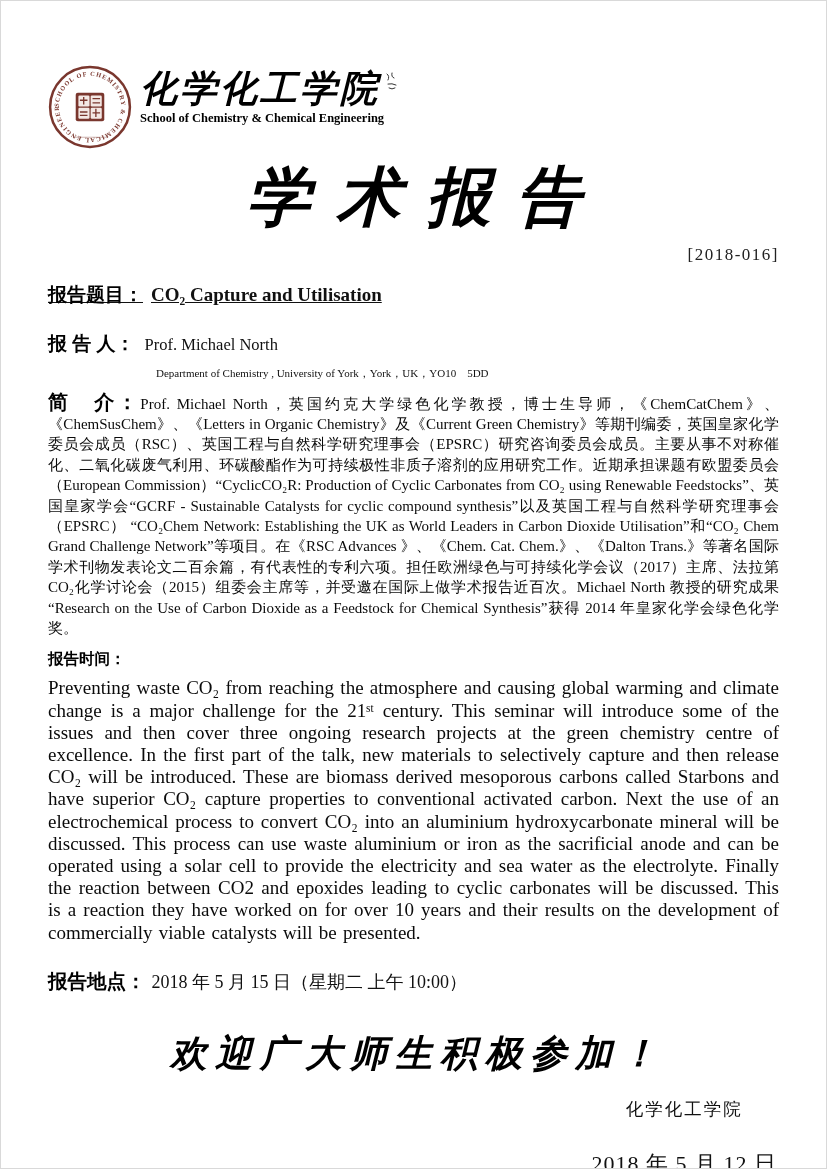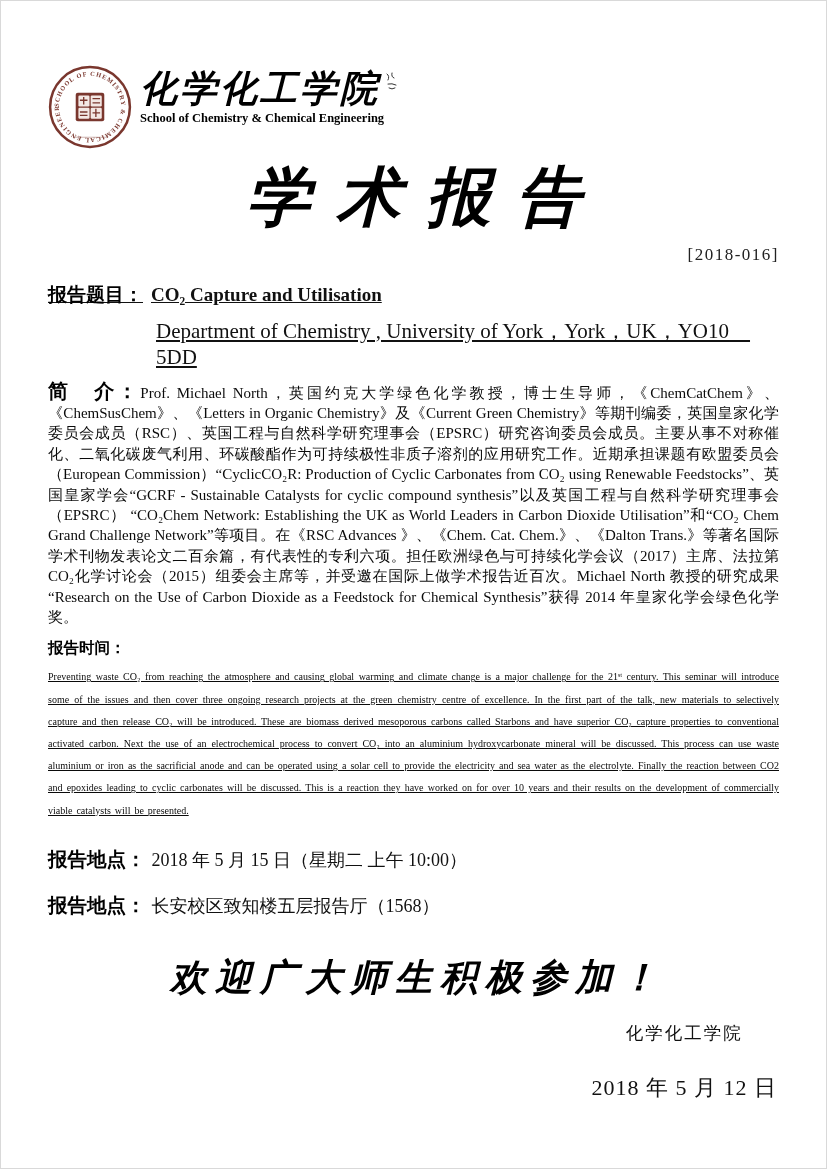--- a/index.html
+++ b/index.html
@@ -36,34 +36,33 @@
   }
   
   .label {
     font-family:"Liberation Sans","DejaVu Sans",sans-serif;
     font-weight:bold; color:#000; white-space:pre;
   }
   .row-topic { margin-top:17px; font-size:19px;text-decoration:underline; }
   .row-topic .value { font-weight:bold; font-size:19px; margin-left:8px; }
   .row-speaker { margin-top:23px; font-size:19px; }
   .row-speaker .value { font-size:16.5px; margin-left:10px; }
-  .row-affiliation { margin-top:9px; padding-left:108px; font-size:21px; white-space:pre-wrap;text-decoration:underline; }
+  .row-affiliation { margin-top:9px; padding-left:108px; font-size:11px; white-space:pre-wrap; }
   
   .bio {
     margin-top:11px; text-align:justify;
     font-size:15px; line-height:20.4px; color:#0a0a0a;
   }
   .bio .bio-label { font-size:20px; white-space:pre; }
   
   .abstract-heading { margin-top:11px; font-size:15.5px; }
   .abstract {
     margin-top:7px; text-align:justify;
-    font-size:10px; line-height:22.2px; color:#0a0a0a;
+    font-size:19px; line-height:22.2px; color:#0a0a0a;
     word-spacing:1.5px;
-    text-decoration:underline;
   }
   
   .row-time { margin-top:24px; font-size:19.5px; }
   .row-venue { margin-top:19px; font-size:19.5px; }
   .row-time .value, .row-venue .value { font-size:18px; margin-left:6px; }
   
   .welcome {
     margin-top:34px; text-align:center; padding-left:8px;
     font-family:"DejaVu Serif",serif; font-weight:900; font-style:italic;
     font-size:37px; letter-spacing:8px; color:#000;
@@ -109,40 +108,40 @@
   </div>
 
   <div class="main-title">学术报告</div>
 
   <div class="report-code">[2018-016]</div>
 
   <div class="row-topic">
     <span class="label">报告题目：</span><span class="value">CO₂ Capture and Utilisation</span>
   </div>
 
+  <div class="row-speaker">
+    <span class="label">报 告 人：</span><span class="value">Prof. Michael North</span>
+  </div>
 
   <div class="row-affiliation">Department of Chemistry , University of York，York，UK，YO10　5DD</div>
 
   <p class="bio">
     <span class="label bio-label">简　介：</span><span>Prof. Michael North，英国约克大学绿色化学教授，博士生导师，《ChemCatChem》、《ChemSusChem》、《Letters in Organic Chemistry》及《Current Green Chemistry》等期刊编委，英国皇家化学委员会成员（RSC）、英国工程与自然科学研究理事会（EPSRC）研究咨询委员会成员。主要从事不对称催化、二氧化碳废气利用、环碳酸酯作为可持续极性非质子溶剂的应用研究工作。近期承担课题有欧盟委员会（European Commission）“CyclicCO₂R: Production of Cyclic Carbonates from CO₂ using Renewable Feedstocks”、英国皇家学会“GCRF - Sustainable Catalysts for cyclic compound synthesis”以及英国工程与自然科学研究理事会（EPSRC） “CO₂Chem Network: Establishing the UK as World Leaders in Carbon Dioxide Utilisation”和“CO₂ Chem Grand Challenge Network”等项目。在《RSC Advances 》、《Chem. Cat. Chem.》、《Dalton Trans.》等著名国际学术刊物发表论文二百余篇，有代表性的专利六项。担任欧洲绿色与可持续化学会议（2017）主席、法拉第 CO₂化学讨论会（2015）组委会主席等，并受邀在国际上做学术报告近百次。Michael North 教授的研究成果 “Research on the Use of Carbon Dioxide as a Feedstock for Chemical Synthesis”获得 2014 年皇家化学会绿色化学奖。</span>
   </p>
 
   <div class="abstract-heading">
     <span class="label">报告时间：</span>
   </div>
 
   <p class="abstract">Preventing waste CO₂ from reaching the atmosphere and causing global warming and climate change is a major challenge for the 21ˢᵗ century. This seminar will introduce some of the issues and then cover three ongoing research projects at the green chemistry centre of excellence. In the first part of the talk, new materials to selectively capture and then release CO₂ will be introduced. These are biomass derived mesoporous carbons called Starbons and have superior CO₂ capture properties to conventional activated carbon. Next the use of an electrochemical process to convert CO₂ into an aluminium hydroxycarbonate mineral will be discussed. This process can use waste aluminium or iron as the sacrificial anode and can be operated using a solar cell to provide the electricity and sea water as the electrolyte. Finally the reaction between CO2 and epoxides leading to cyclic carbonates will be discussed. This is a reaction they have worked on for over 10 years and their results on the development of commercially viable catalysts will be presented.</p>
 
   <div class="row-time">
     <span class="label">报告地点：</span><span class="value">2018 年 5 月 15 日（星期二 上午 10:00）</span>
   </div>
 
-  <div class="row-venue">
-    <span class="label">报告地点：</span><span class="value">长安校区致知楼五层报告厅（1568）</span>
-  </div>
 
   <div class="welcome">欢迎广大师生积极参加！</div>
 
   <div class="footer">
     <div class="footer-signature">化学化工学院</div>
     <div class="footer-date">2018 年 5 月 12 日</div>
   </div>
 
 </div>
 

